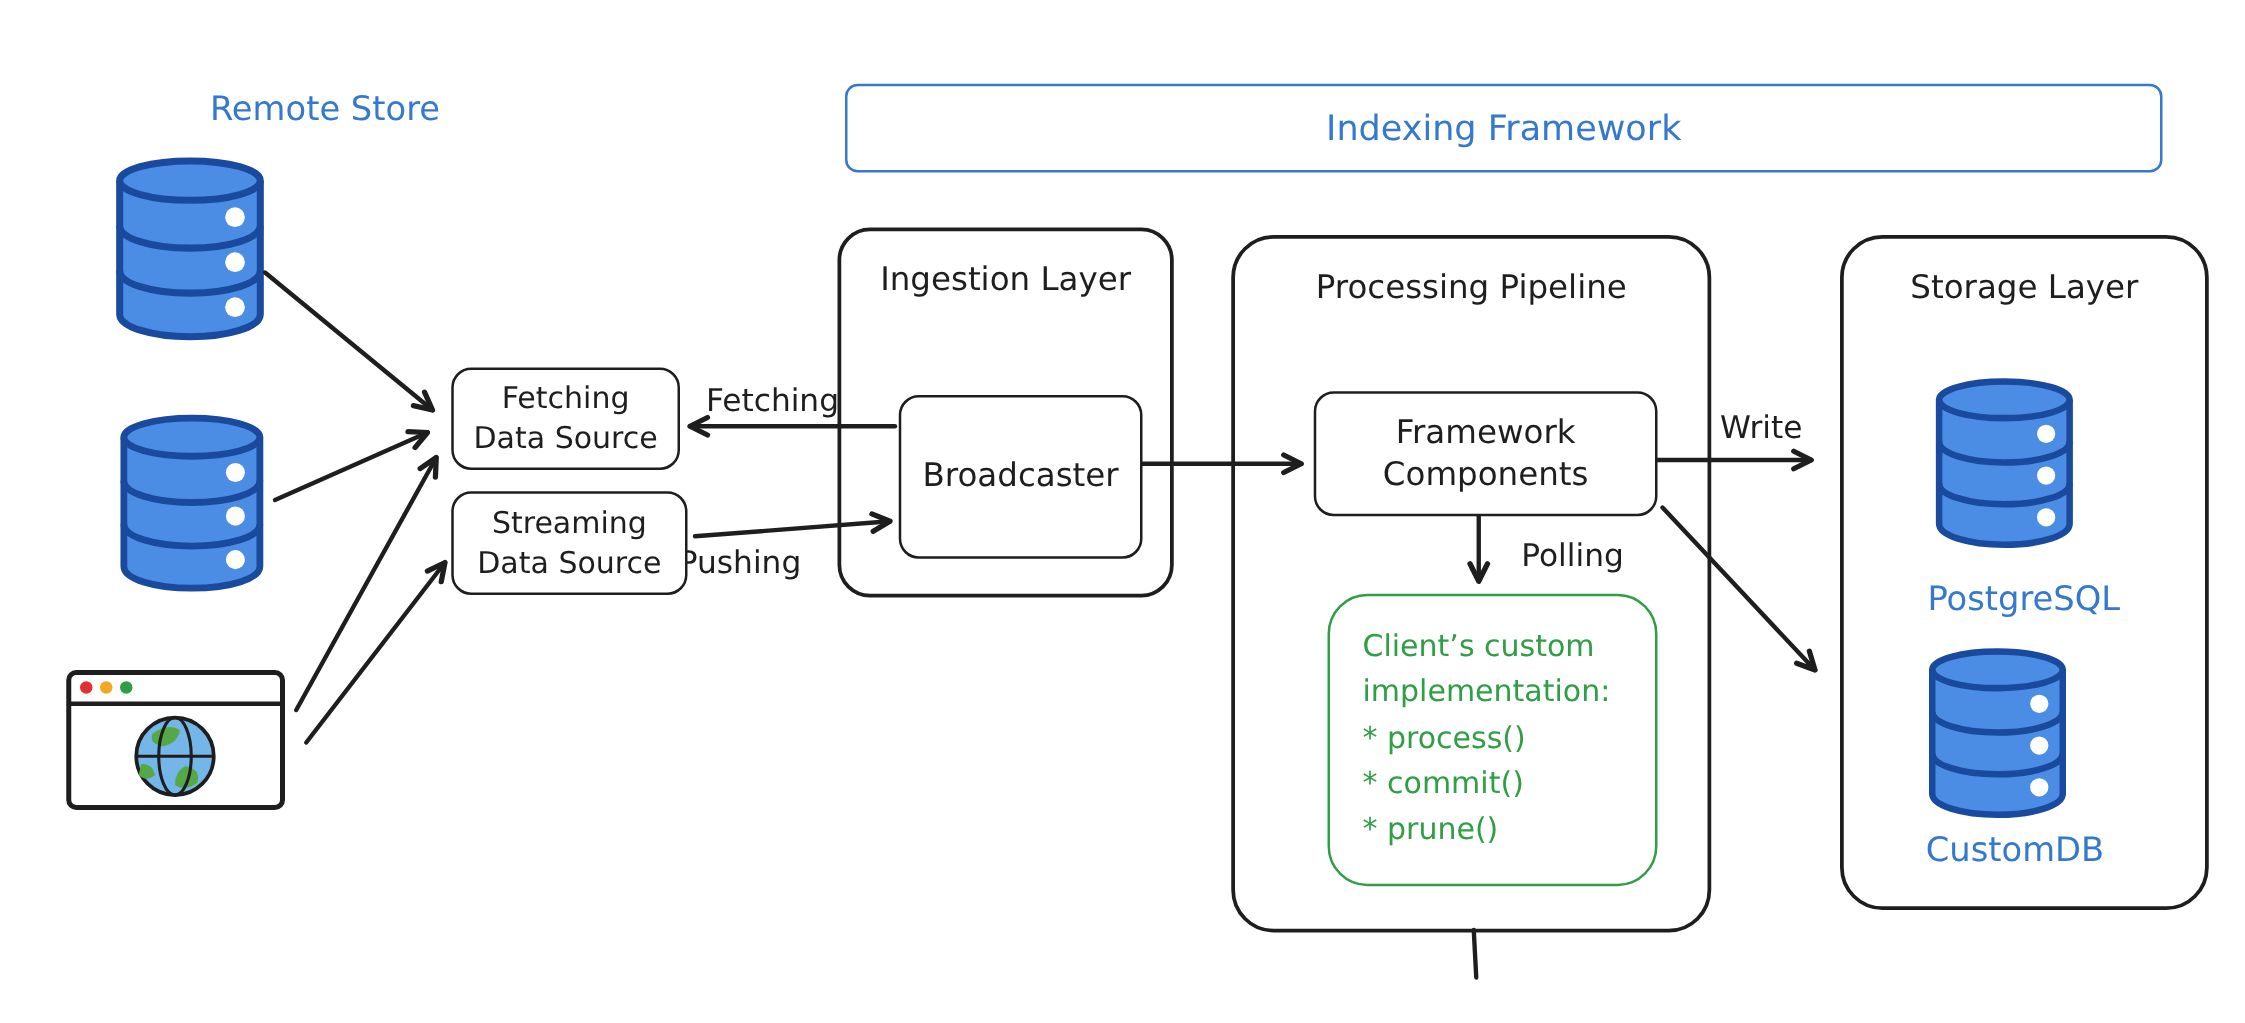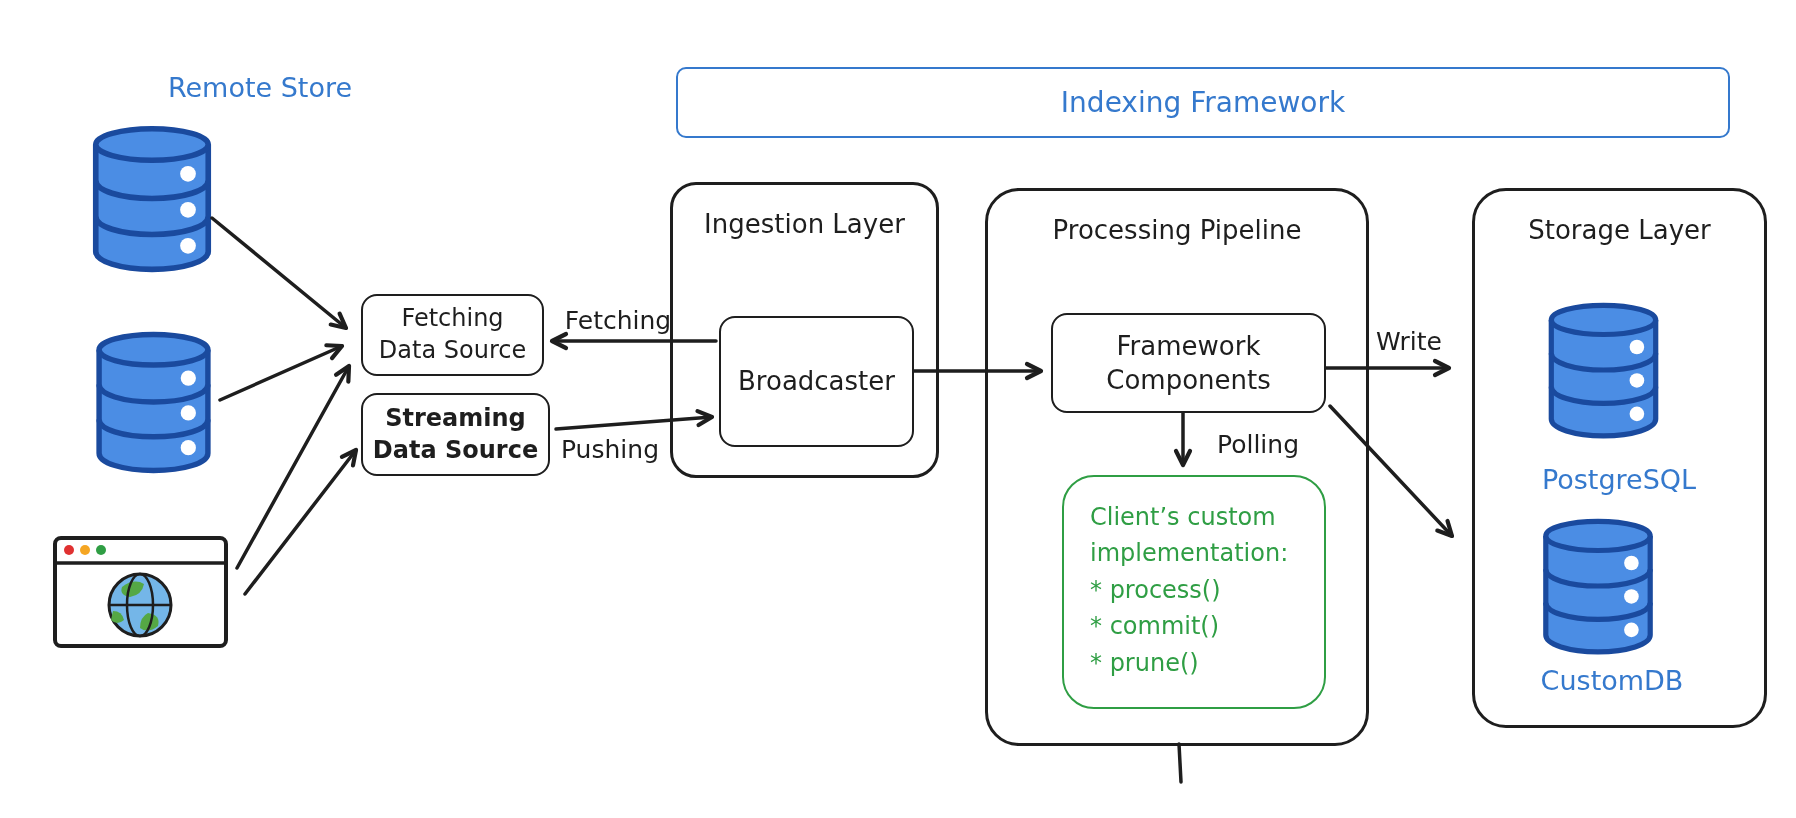--- a/index.html
+++ b/index.html
@@ -118,21 +118,21 @@
       <path d="M70 52 q12 -9 22 -3 q-2 11 -14 13 q-11 -2 -8 -10 z" fill="#55a845"></path>
       <path d="M96 78 q13 2 10 13 q-10 8 -18 2 q0 -11 8 -15 z" fill="#55a845"></path>
       <path d="M61 76 q9 0 11 9 q-7 6 -13 0 z" fill="#55a845"></path>
       <ellipse cx="88" cy="70" rx="13" ry="31" fill="none" stroke="#1e1e1e" stroke-width="2.5"></ellipse>
       <line x1="57" y1="70" x2="119" y2="70" stroke="#1e1e1e" stroke-width="2.5"></line>
     </g>
   </svg>
 
   <div class="node z2" style="left:361px; top:294px; width:183px; height:82px;">Fetching
 Data Source</div>
-  <div class="node z2" style="left:361px; top:393px; width:189px; height:83px;font-weight:bold;">Streaming
+  <div class="node z2" style="left:361px; top:393px; width:189px; height:83px;">Streaming
 Data Source</div>
 
   <div class="container-box" style="left:670px; top:182px; width:269px; height:296px; border-radius:26px;">
     <div class="container-title">Ingestion Layer</div>
     <div class="node" style="left:46px; top:131px; width:195px; height:131px; font-size:26px;">Broadcaster</div>
   </div>
 
   <div class="container-box" style="left:985px; top:188px; width:384px; height:558px; border-radius:34px;">
     <div class="container-title">Processing Pipeline</div>
     <div class="node" style="left:63px; top:122px; width:275px; height:100px; font-size:26px;">Framework
@@ -150,21 +150,21 @@
         <use href="#db"></use>
       </svg>
     <div class="blue-label" style="left:44px; top:273px; width:200px;">PostgreSQL</div>
     <svg class="icon-svg" style="left:63px; top:324px;" width="120" height="142" viewBox="0 0 110 136">
         <use href="#db"></use>
       </svg>
     <div class="blue-label" style="left:37px; top:474px; width:200px;">CustomDB</div>
   </div>
 
   <div class="edge-label" style="left:558px; top:306px; width:120px;">Fetching</div>
-  <div class="edge-label" style="left:550px; top:435px; width:120px;">Pushing</div>
+  <div class="edge-label" style="left:532px; top:435px; width:120px;">Pushing</div>
   <div class="edge-label" style="left:1203px; top:430px; width:110px;">Polling</div>
   <div class="edge-label" style="left:1359px; top:327px; width:100px;">Write</div>
 
   <svg id="overlay" viewBox="0 0 1796 818">
     <defs>
       <marker id="ah" viewBox="0 0 14 14" refX="11" refY="7" markerWidth="7" markerHeight="7" orient="auto-start-reverse" markerUnits="strokeWidth">
         <path d="M3 3 L11 7 L3 11" fill="none" stroke="#1e1e1e" stroke-width="2.4" stroke-linecap="round" stroke-linejoin="round"></path>
       </marker>
       <g id="db">
         <path d="M5 20 L5 115 C5 124 27 131 55 131 C83 131 105 124 105 115 L105 20" fill="#4b8de4" stroke="#1a4a9e" stroke-width="5" stroke-linejoin="round"></path>

